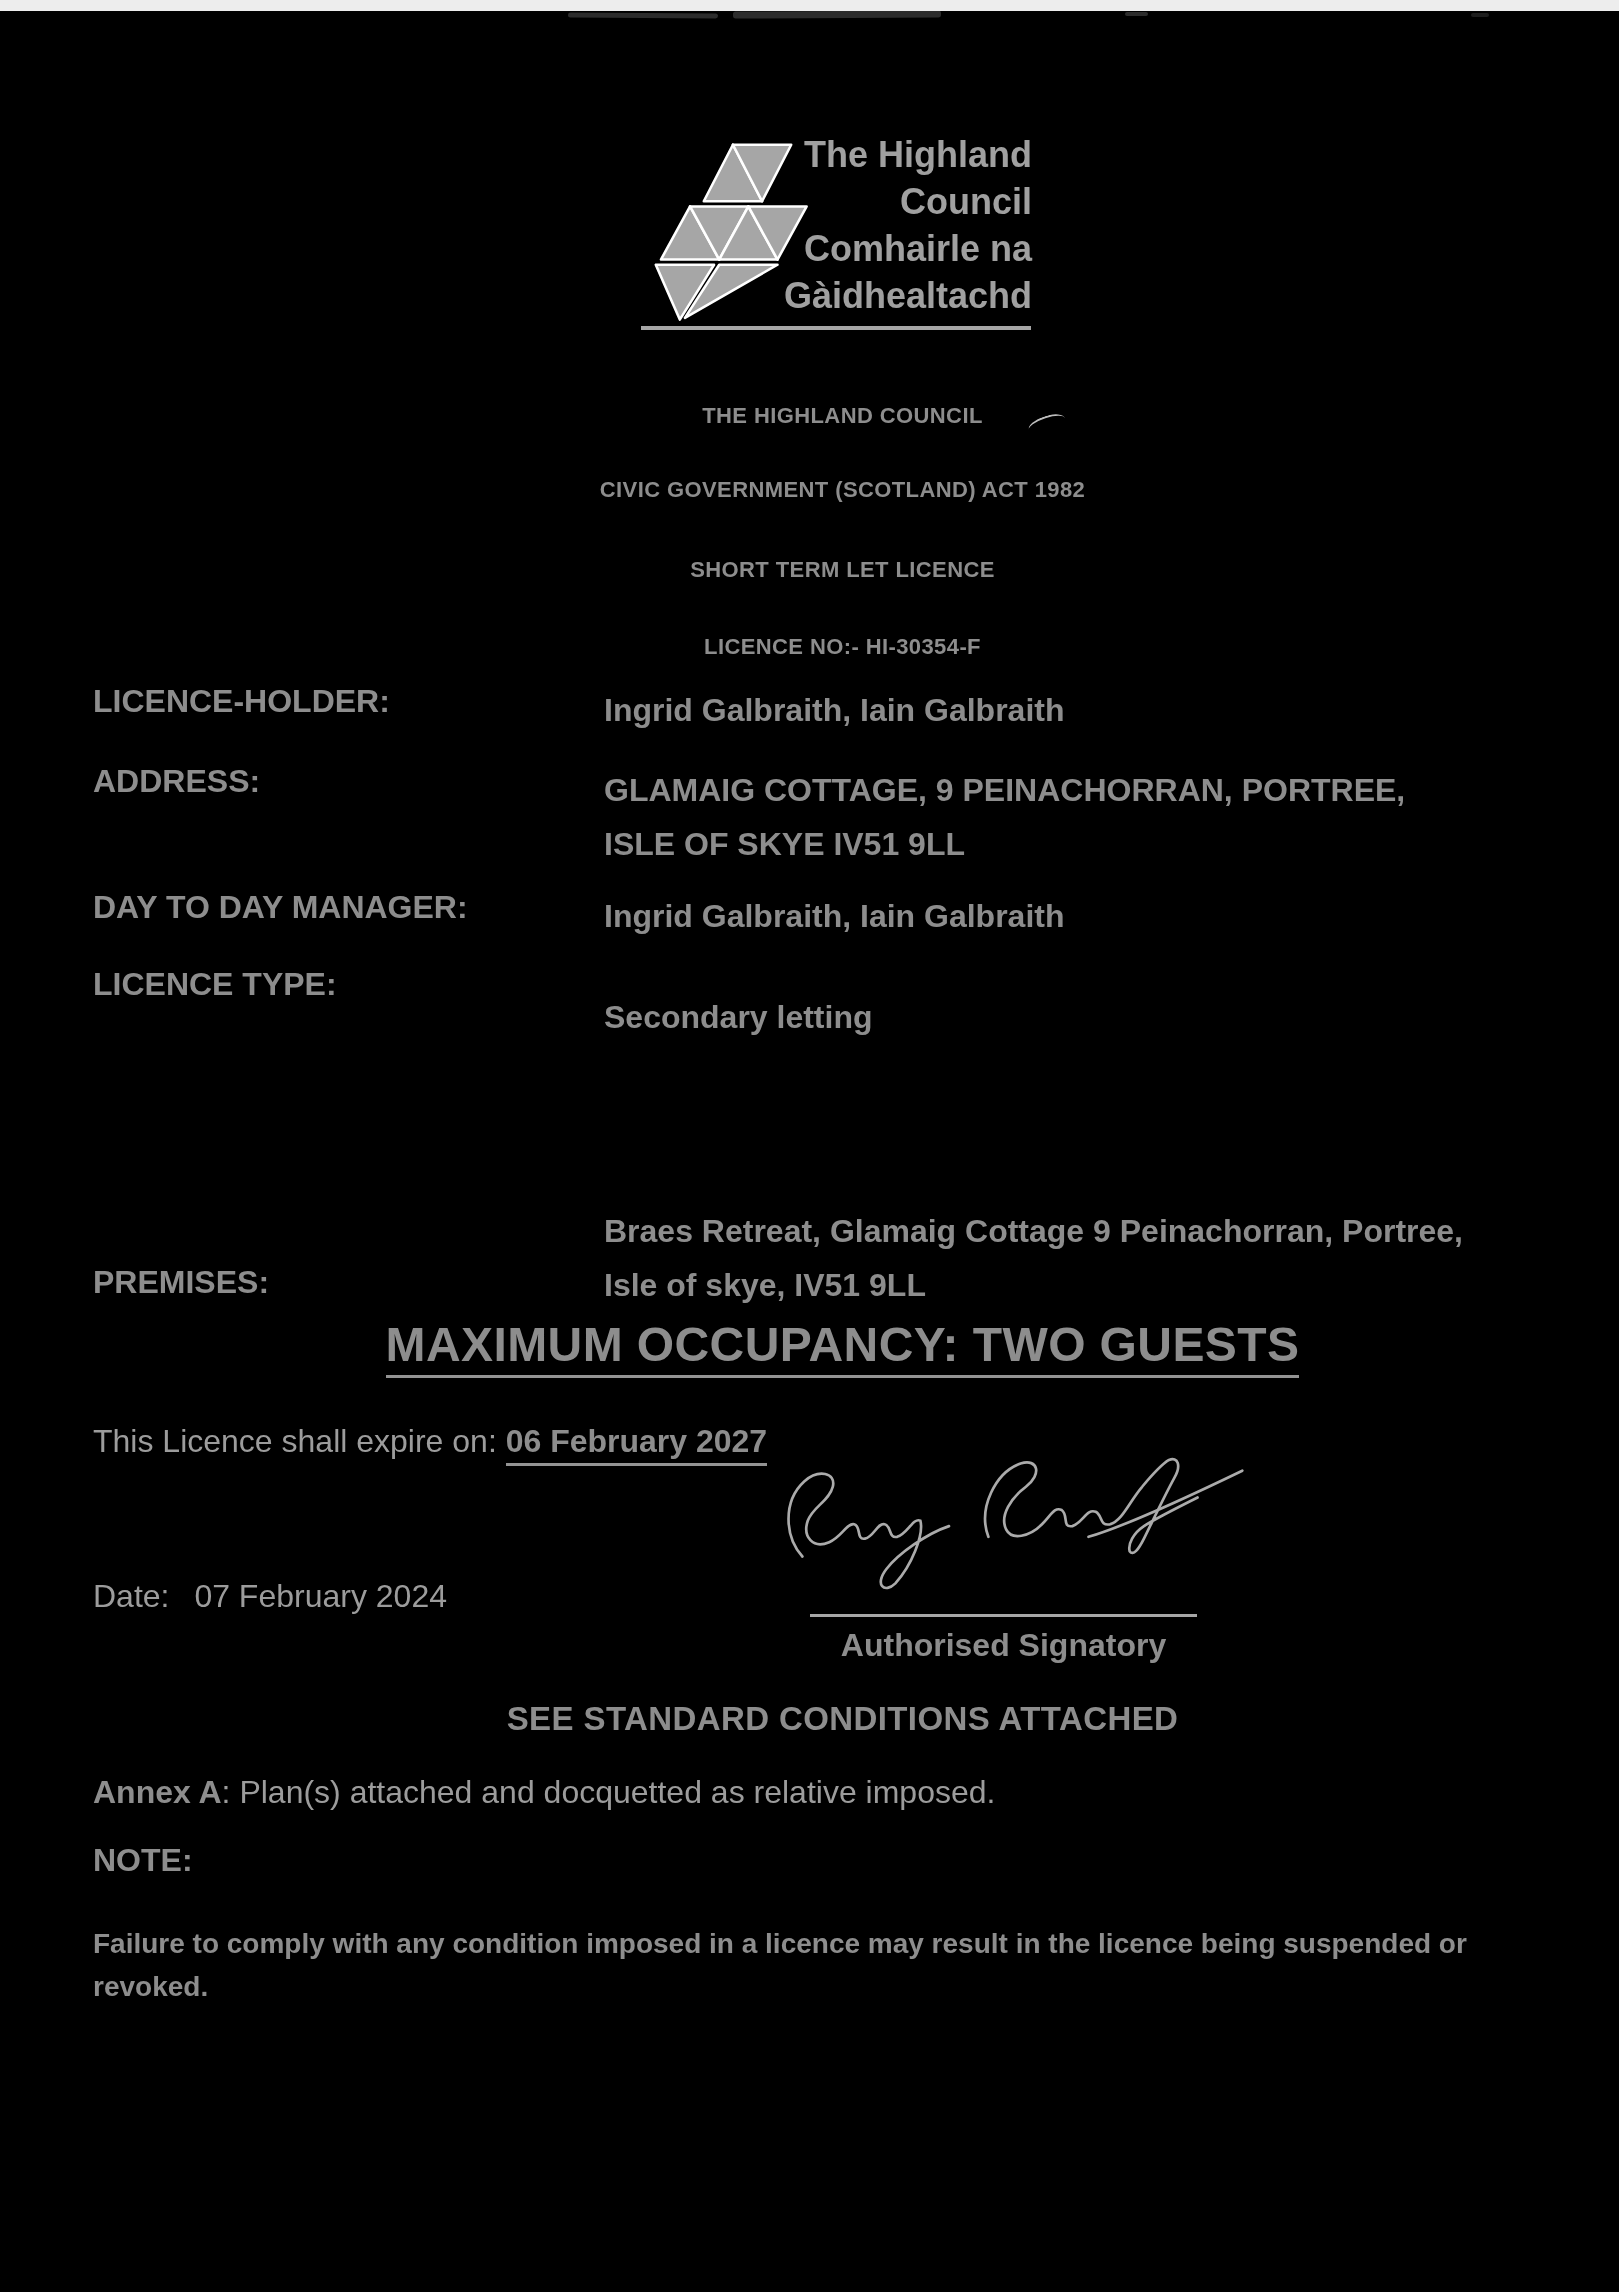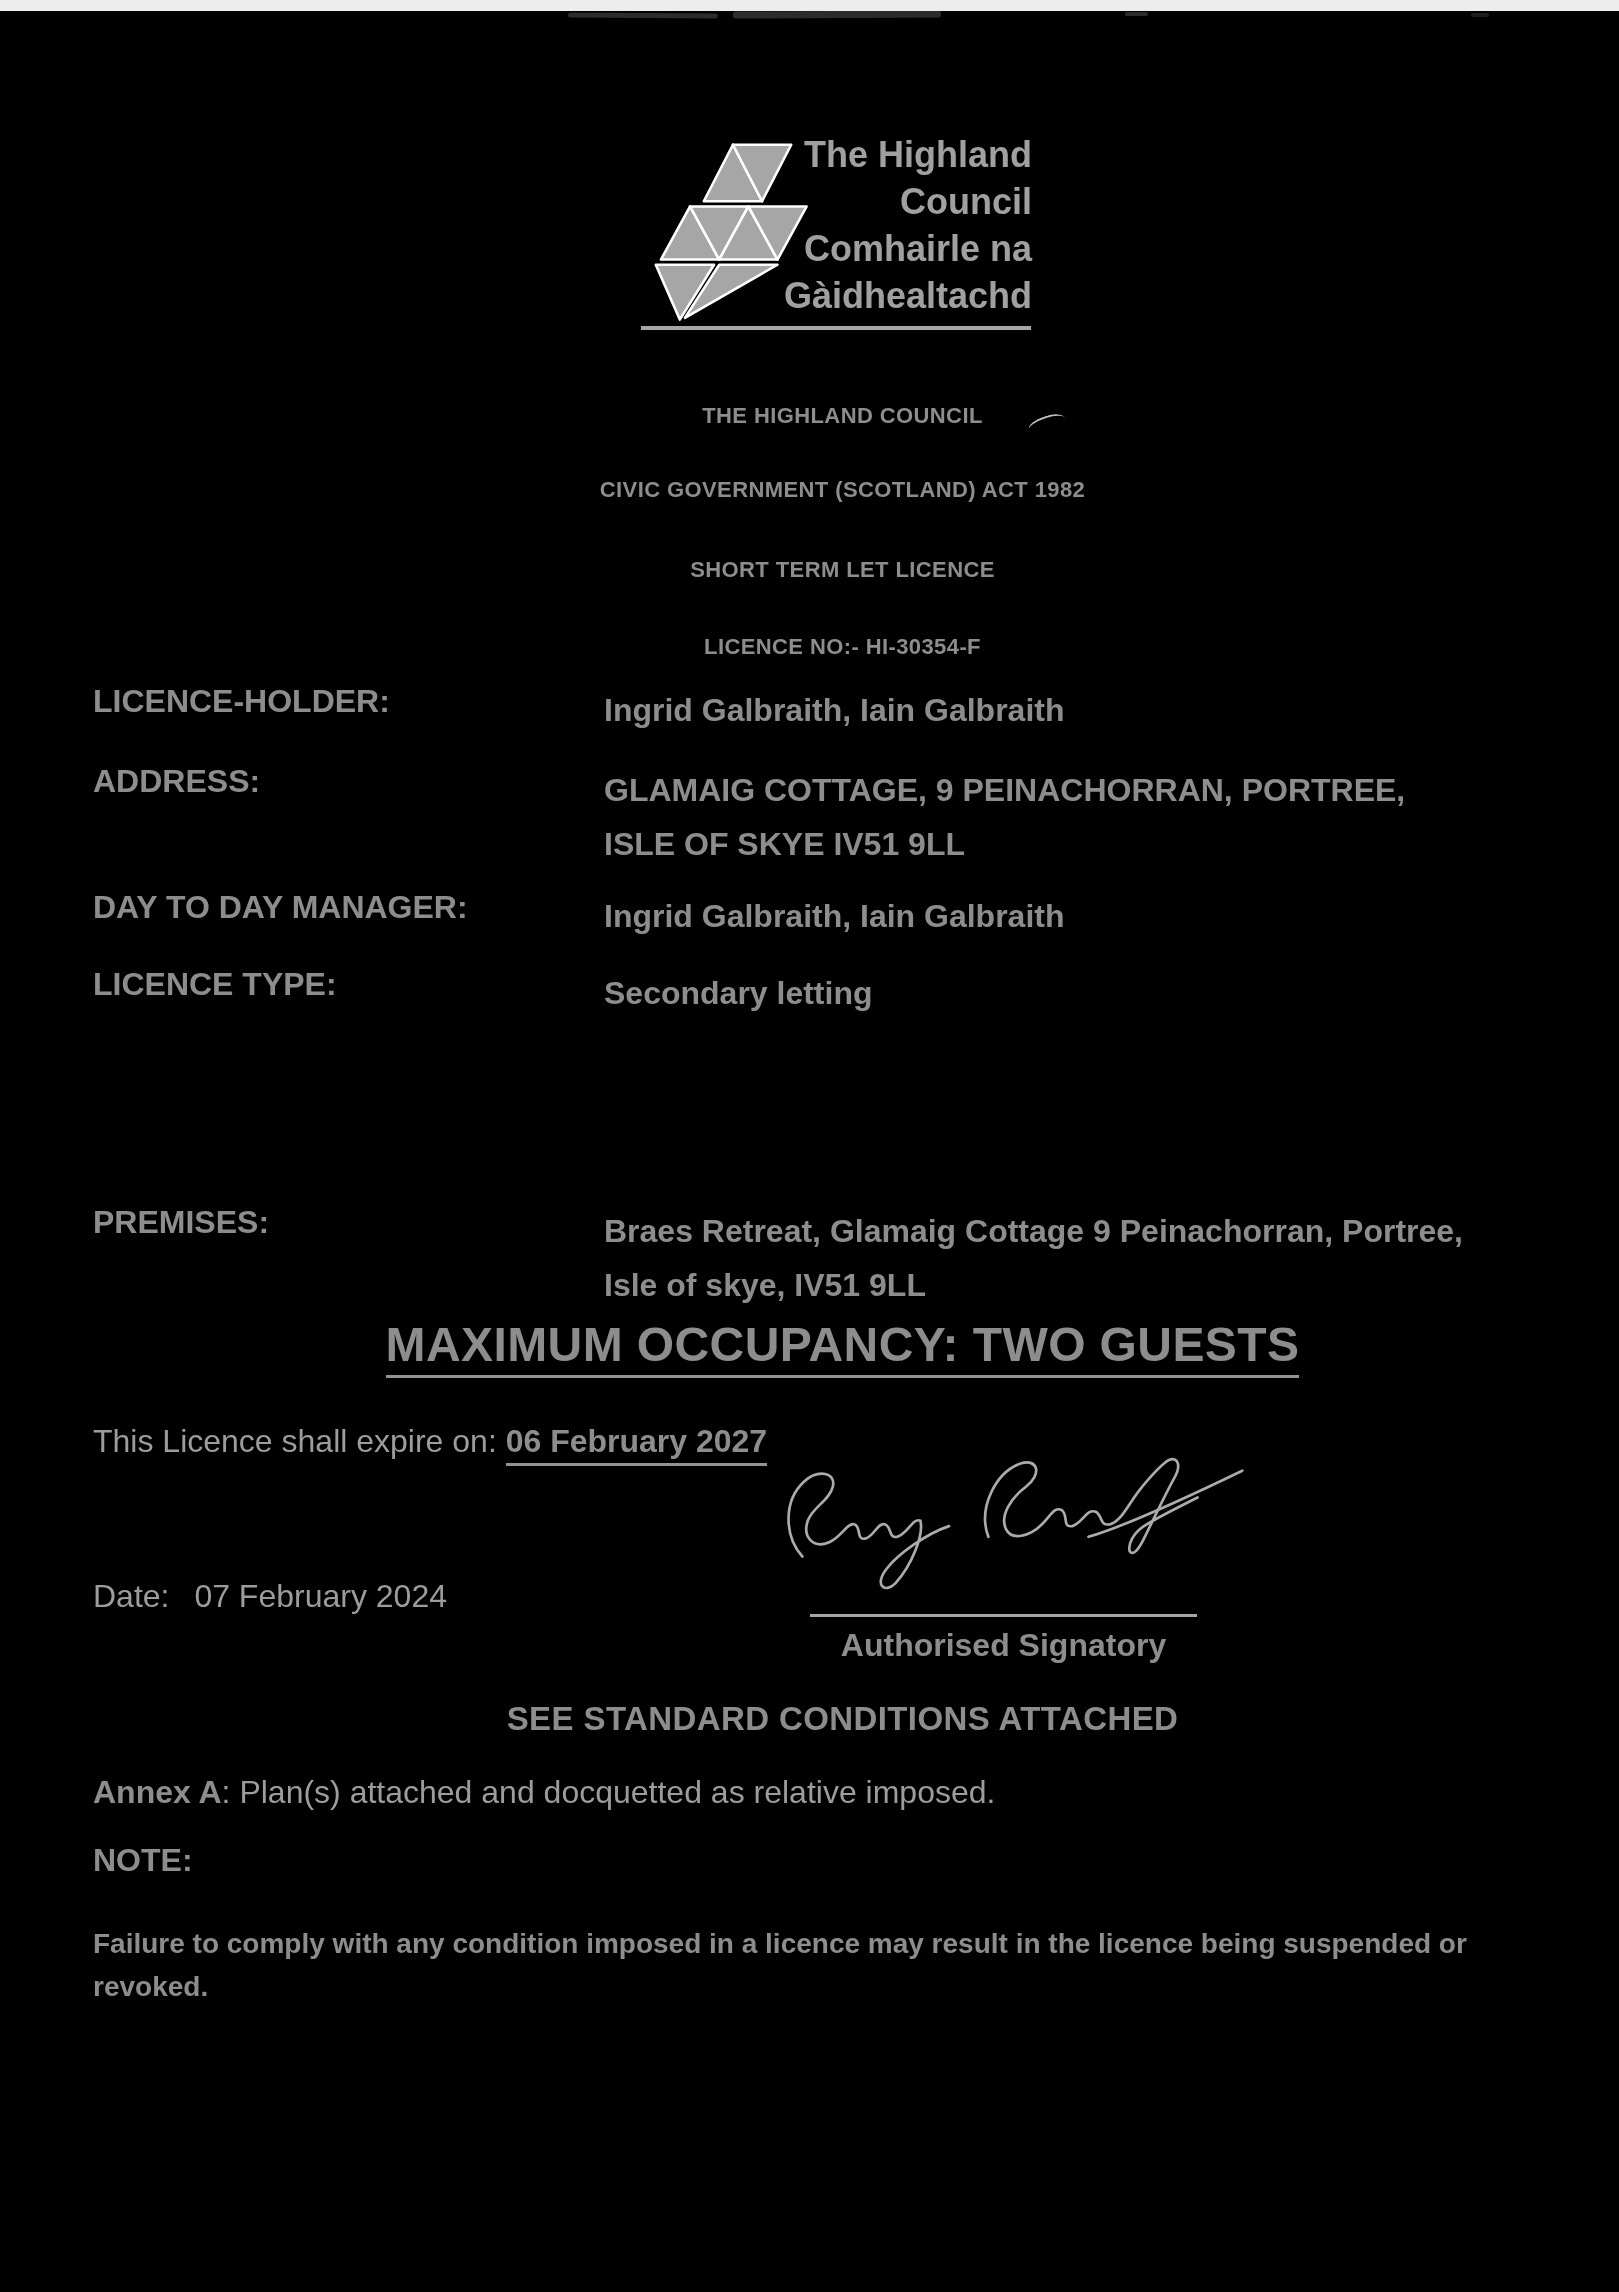--- a/index.html
+++ b/index.html
@@ -79,24 +79,24 @@
   <div class="abs lbl" style="top:752px;">ADDRESS:</div>
   <div class="abs val" style="top:752px;">
     <div>GLAMAIG COTTAGE, 9 PEINACHORRAN, PORTREE,</div>
     <div>ISLE OF SKYE IV51 9LL</div>
   </div>
 
   <div class="abs lbl" style="top:878px;">DAY TO DAY MANAGER:</div>
   <div class="abs val" style="top:878px;">Ingrid Galbraith, Iain Galbraith</div>
 
   <div class="abs lbl" style="top:955px;">LICENCE TYPE:</div>
-  <div class="abs val" style="top:955px;">Secondary letting</div>
+  <div class="abs val" style="top:979px;">Secondary letting</div>
 
 
-  <div class="abs lbl" style="top:1193px;">PREMISES:</div>
+  <div class="abs lbl" style="top:1253px;">PREMISES:</div>
   <div class="abs val" style="top:1193px;">
     <div>Braes Retreat, Glamaig Cottage 9 Peinachorran, Portree,</div>
     <div>Isle of skye, IV51 9LL</div>
   </div>
 
   <div class="abs title" style="top:1306px;font-size:48px;">
     <span class="uline">MAXIMUM OCCUPANCY: TWO GUESTS</span>
   </div>
 
   <div class="abs" style="left:93px;top:1412px;font-size:32px;">

